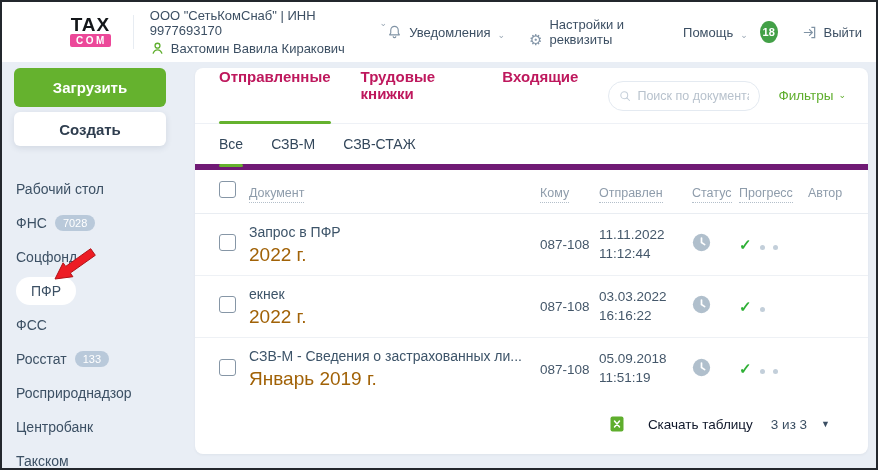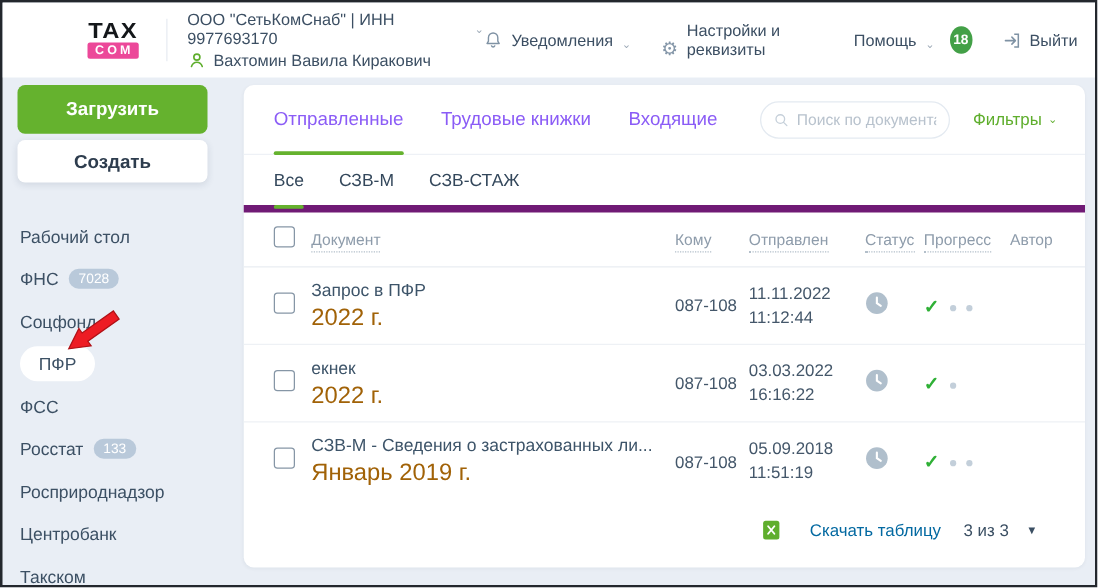--- a/index.html
+++ b/index.html
@@ -44,22 +44,22 @@
                             margin-left:0; }
   .menu-badge { margin-left:8px; background:#b9c9da; color:#fff; font-size:11px;
                 font-weight:400; border-radius:9px; padding:2px 8px; }
   .red-arrow { position:absolute; left:50px; top:244px; z-index:5; }
 
   
   .card { position:absolute; left:193px; top:66px; width:673px; height:386px;
           background:#fff; border-radius:8px; box-shadow:0 1px 3px rgba(16,30,54,.05); }
   .tabs-row { height:56px; display:flex; align-items:center; padding:0 22px 0 24px;
               border-bottom:1px solid #eef1f6; }
-  .tab { position:relative; height:56px; display:flex; align-items:center;
-         font-size:15px; color:#8b5cf6; margin-right:30px; cursor:pointer; }
+  .tab { position:relative; height:56px; display:flex; align-items:flex-start;
+         font-size:15px; color:#be185d; margin-right:30px; cursor:pointer;font-weight:bold; }
   .tab.active::after { content:""; position:absolute; left:0; right:0; bottom:0;
                        height:3px; background:#65b22e; border-radius:2px; }
   .search-pill { margin-left:auto; width:152px; height:30px; border:1px solid #e4eaf1;
                  border-radius:16px; display:flex; align-items:center; padding:0 10px; gap:6px; }
   .search-pill input { border:none; outline:none; width:112px; font-size:12.5px;
                        color:#3c4f63; font-family:"Liberation Sans",sans-serif; }
   .search-pill input::placeholder { color:#b8c2cd; }
   .filters { margin-left:18px; font-size:13.5px; color:#5fae2d; display:flex;
              align-items:center; gap:5px; cursor:pointer; }
   .filters .chev { color:#5fae2d; }
@@ -85,21 +85,21 @@
   .cell-to { font-size:13.5px; color:#44576a; }
   .cell-date { font-size:13.5px; color:#44576a; line-height:1.4; }
   .prog { display:flex; align-items:center; }
   .check { color:#2fb036; font-size:15px; font-weight:700; }
   .dot { width:5px; height:5px; border-radius:50%; background:#c3cfda;
          display:inline-block; margin-left:8px; }
 
   .tfooter { display:flex; align-items:center; justify-content:flex-end;
              padding:16px 38px 0 0; gap:8px; }
   .dl-link { display:flex; align-items:center; gap:24px; font-size:13.5px;
-             color:#0369a1; cursor:pointer; }
+             color:#0f172a; cursor:pointer; }
   .range { font-size:13.5px; color:#3b4f63; margin-left:10px; }
   .caret { font-size:9px; color:#3b4f63; margin-left:6px; cursor:pointer; }
 </style>
 </head>
 <body>
 
 <div class="frame">
 
   <div class="header">
     <div class="logo-wrap">

